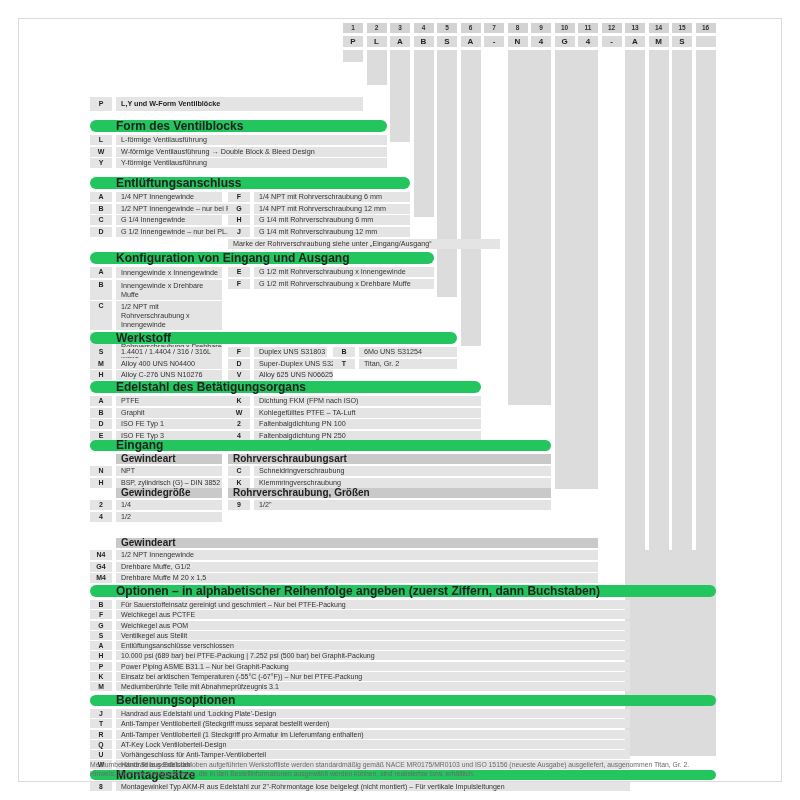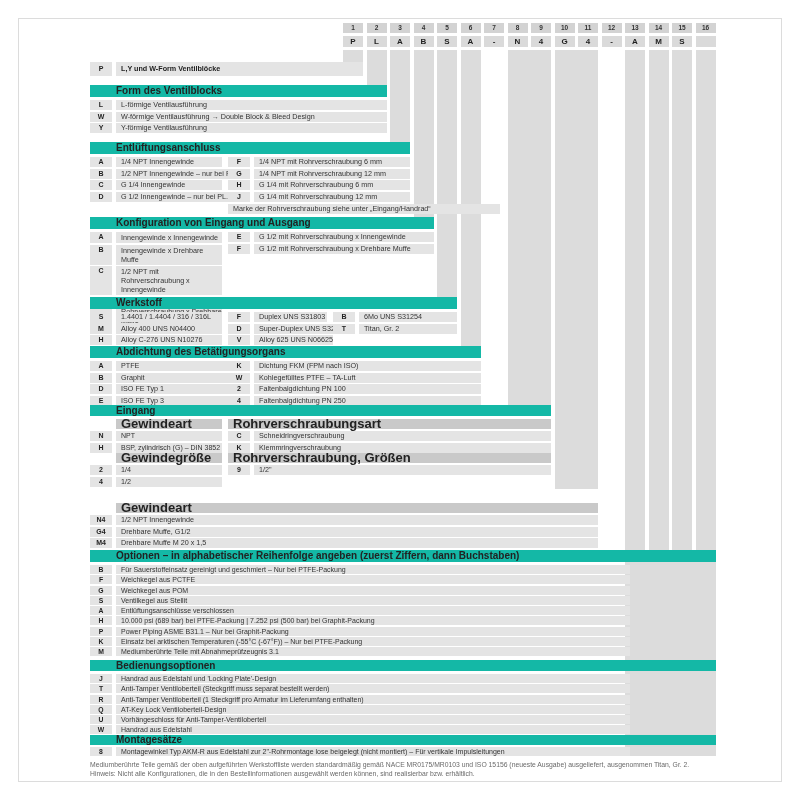--- a/index.html
+++ b/index.html
@@ -8,33 +8,33 @@
   .frame{position:absolute;left:18px;top:18px;width:762px;height:762px;
          border:1px solid #dcdcdc;pointer-events:none;}
   
   .matrix-row{position:absolute;left:343px;display:flex;gap:3.5px;z-index:3;}
   .mcell{width:20px;flex:none;text-align:center;}
   .num{height:10px;line-height:10px;background:#d3d3d3;font-size:6.5px;font-weight:bold;color:#333;}
   .codecell{height:11px;line-height:11px;background:#dadada;font-size:8px;font-weight:bold;color:#222;}
   
   .bar{position:absolute;background:#dcdcdc;width:20px;z-index:1;}
   
-  .sec{position:absolute;z-index:2;font-size:7.2px;}
-  .hdr{height:12px;background:#14b8a6;font-weight:bold;font-size:10px;
+  .sec{position:absolute;z-index:2;font-size:7.2px;margin-top:35px;}
+  .hdr{height:12px;background:#22c55e;font-weight:bold;font-size:12px;
        line-height:12px;padding-left:26px;color:#222;
-       white-space:nowrap;box-sizing:border-box;}
+       white-space:nowrap;box-sizing:border-box;border-radius:6px;}
   .col{position:absolute;top:15px;}
   .row{display:flex;margin-bottom:1.5px;}
   .code{width:22px;flex:none;background:#e4e4e4;text-align:center;
         font-weight:bold;font-size:7px;line-height:10px;color:#222;}
   .txt{margin-left:4px;flex:1;background:#e4e4e4;font-size:7.2px;
        line-height:10px;padding-left:5px;white-space:nowrap;color:#333;}
   .bold .txt{font-weight:bold;color:#222;}
   .wrap .txt{white-space:normal;line-height:9px;padding-top:1px;padding-bottom:1px;min-height:8px;}
-  .subhdr{background:#c9c9c9;font-weight:bold;font-size:13px;height:10px;
+  .subhdr{background:#c9c9c9;font-weight:bold;font-size:10px;height:10px;
           line-height:10px;padding-left:5px;color:#222;margin-bottom:1.5px;
           box-sizing:border-box;white-space:nowrap;}
   .note{position:absolute;background:#e4e4e4;font-size:7.2px;line-height:10px;
         padding-left:5px;white-space:nowrap;color:#333;}
   
   .tight .row{margin-bottom:1.3px;}
   .tight .code{line-height:9px;font-size:6.8px;}
   .tight .txt{line-height:9px;font-size:7px;flex:none;width:509px;}
   .blk{position:absolute;background:#dcdcdc;z-index:1;}
   .footer{position:absolute;left:90px;width:640px;font-size:6.8px;
@@ -170,21 +170,21 @@
       <div class="row">
         <span class="code">H</span>
         <span class="txt">G 1/4 mit Rohrverschraubung 6 mm</span>
       </div>
 
       <div class="row">
         <span class="code">J</span>
         <span class="txt">G 1/4 mit Rohrverschraubung 12 mm</span>
       </div>
     </div>
-  <div class="note" style="left:138px;top:61.5px;width:267px;height:10px">Marke der Rohrverschraubung siehe unter „Eingang/Handrad“</div>
+  <div class="note" style="left:138px;top:61.5px;width:267px;height:10px">Marke der Rohrverschraubung siehe unter „Eingang/Ausgang“</div>
 </div>
 
 <div class="sec" style="left:90px;top:217px;width:344px;height:77px">
   <div class="hdr">Konfiguration von Eingang und Ausgang</div>
   <div class="col wrap" style="left:0;width:132px">
 
       <div class="row">
         <span class="code">A</span>
         <span class="txt">Innengewinde x Innengewinde</span>
       </div>
@@ -262,21 +262,21 @@
       </div>
 
       <div class="row">
         <span class="code">T</span>
         <span class="txt">Titan, Gr. 2</span>
       </div>
     </div>
 </div>
 
 <div class="sec" style="left:90px;top:346px;width:391px;height:57px">
-  <div class="hdr">Abdichtung des Betätigungsorgans</div>
+  <div class="hdr">Edelstahl des Betätigungsorgans</div>
   <div class="col" style="left:0;width:156px">
 
       <div class="row">
         <span class="code">A</span>
         <span class="txt">PTFE</span>
       </div>
 
       <div class="row">
         <span class="code">B</span>
         <span class="txt">Graphit</span>

